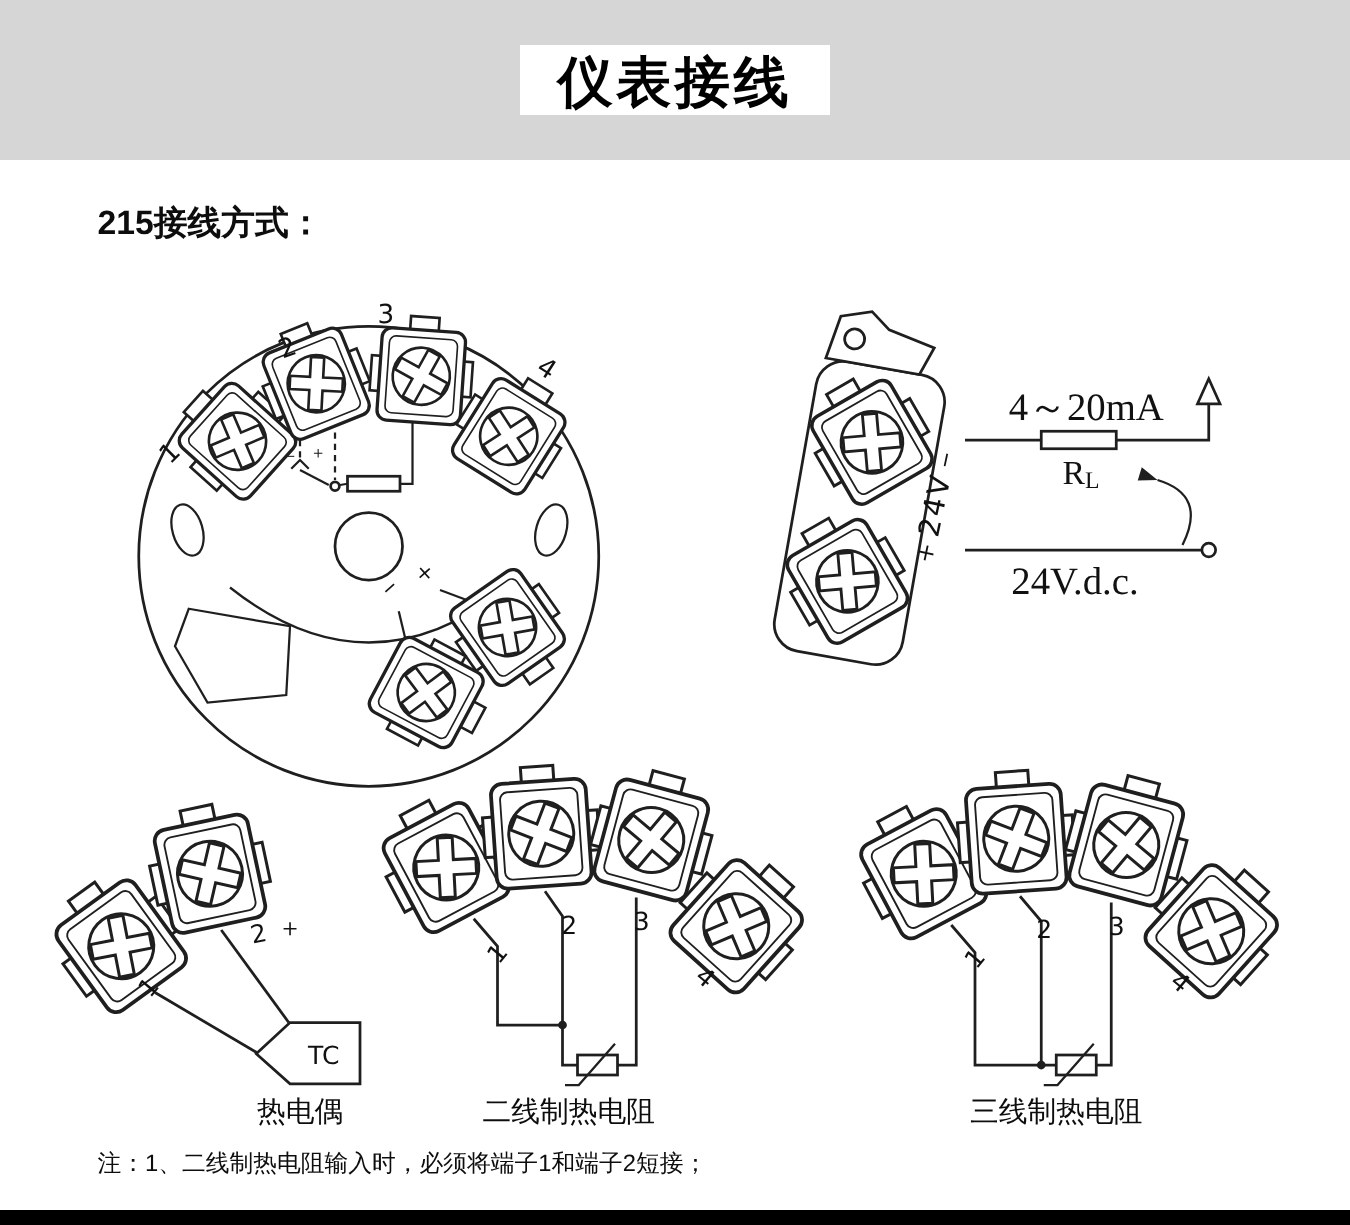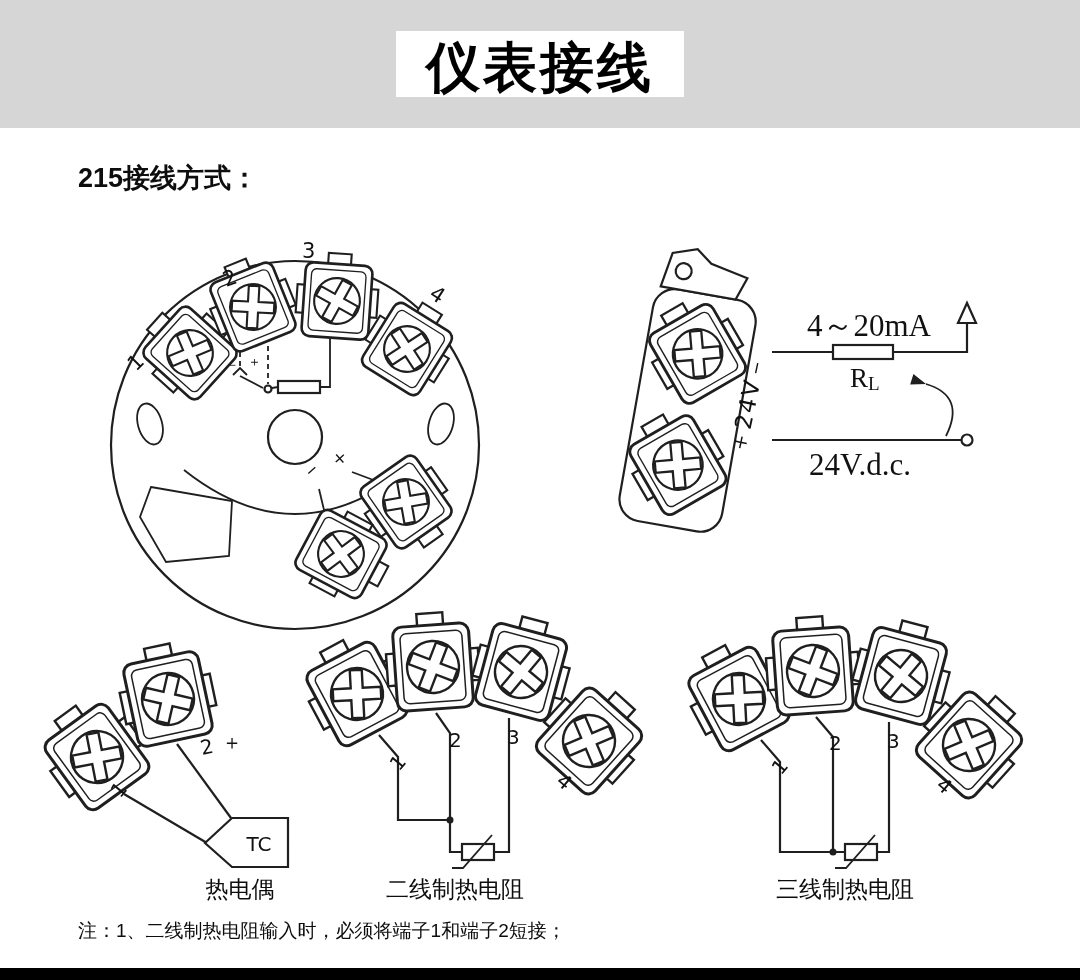--- a/index.html
+++ b/index.html
@@ -5,21 +5,21 @@
   html,body{margin:0;padding:0;}
   body{
     width:1080px;height:980px;position:relative;background:#fff;
     font-family:"Liberation Sans",sans-serif;overflow:hidden;color:#111;
   }
   .banner{
     position:absolute;top:0;left:0;width:1080px;height:128px;background:#d6d6d6;
     display:flex;align-items:center;justify-content:center;
   }
   .title-box{background:#ffffff;text-align:center;padding:8px 30px 2px 30px;}
-  .title{font-size:54px;font-weight:bold;line-height:1.05;letter-spacing:3px;color:#000;}
+  .title{font-size:44px;font-weight:bold;line-height:1.05;letter-spacing:3px;color:#000;}
   .subtitle{font-size:21px;line-height:1.1;color:#000;margin-top:-2px;}
   .heading{position:absolute;left:78px;top:160px;font-size:27px;font-weight:600;color:#0d0d0d;text-align:center;}
   .note{position:absolute;left:78px;top:918px;font-size:19px;color:#0d0d0d;}
   .bottom-bar{position:absolute;left:0;bottom:0;width:1080px;height:12px;background:#000;}
   svg.diagram{position:absolute;left:0;top:0;}
   .ln{fill:none;stroke:#1f1f1f;stroke-width:2.2;}
   .thin{fill:none;stroke:#1f1f1f;stroke-width:1.8;}
   .dash{fill:none;stroke:#1f1f1f;stroke-width:1.8;stroke-dasharray:5 4;}
   .fillw{fill:#fff;stroke:#1f1f1f;stroke-width:2.2;}
   text.lbl{font-family:"DejaVu Sans",sans-serif;font-size:21px;fill:#111;}

